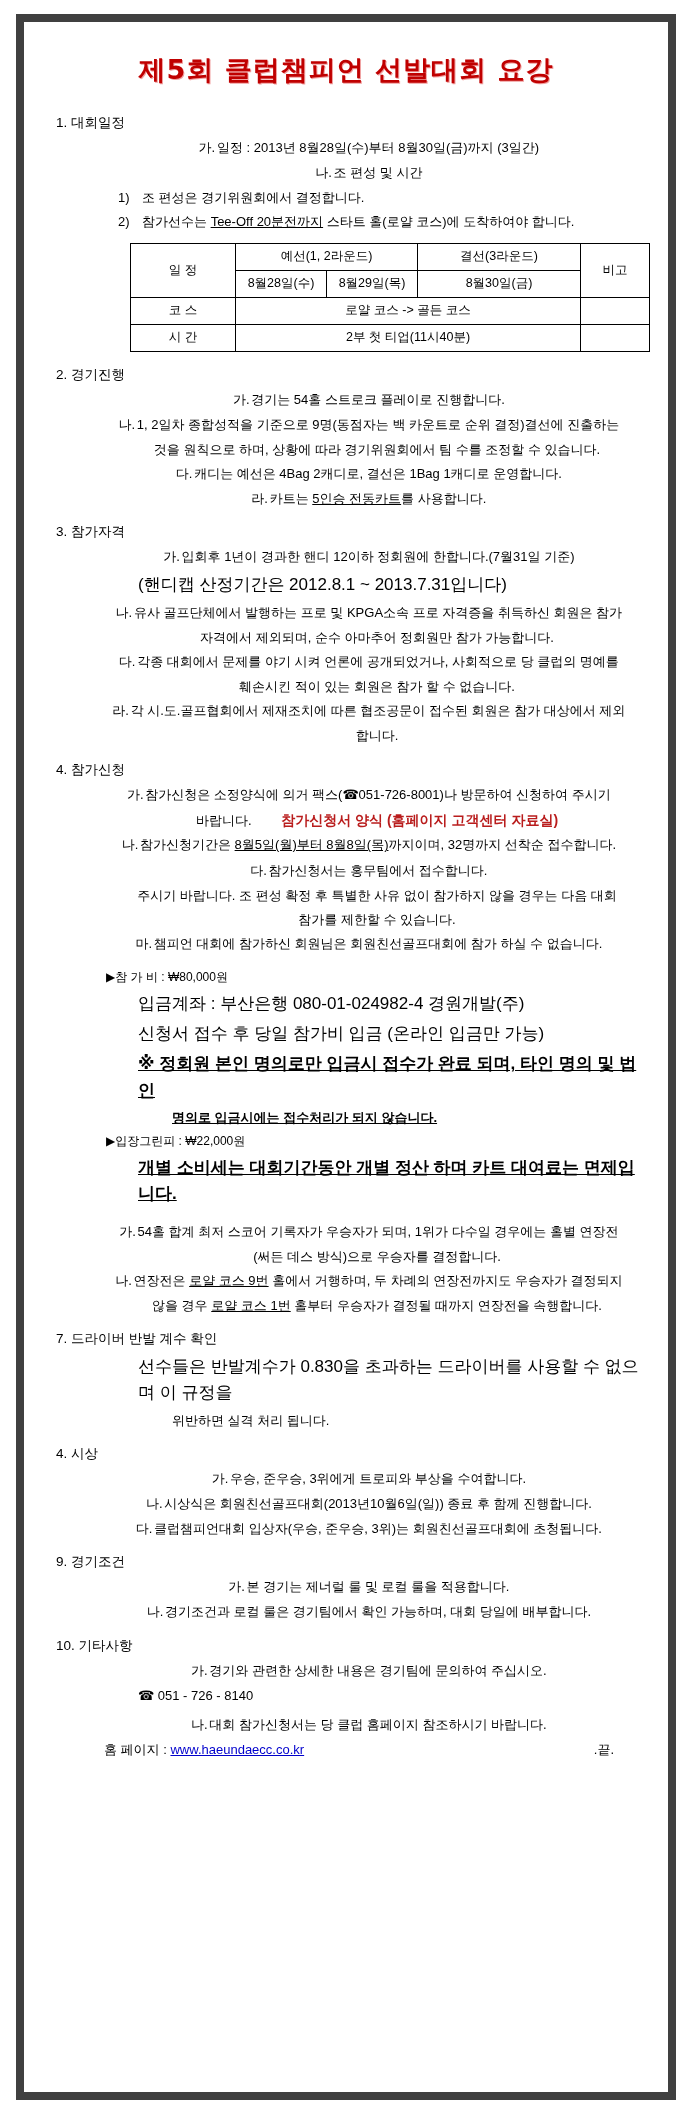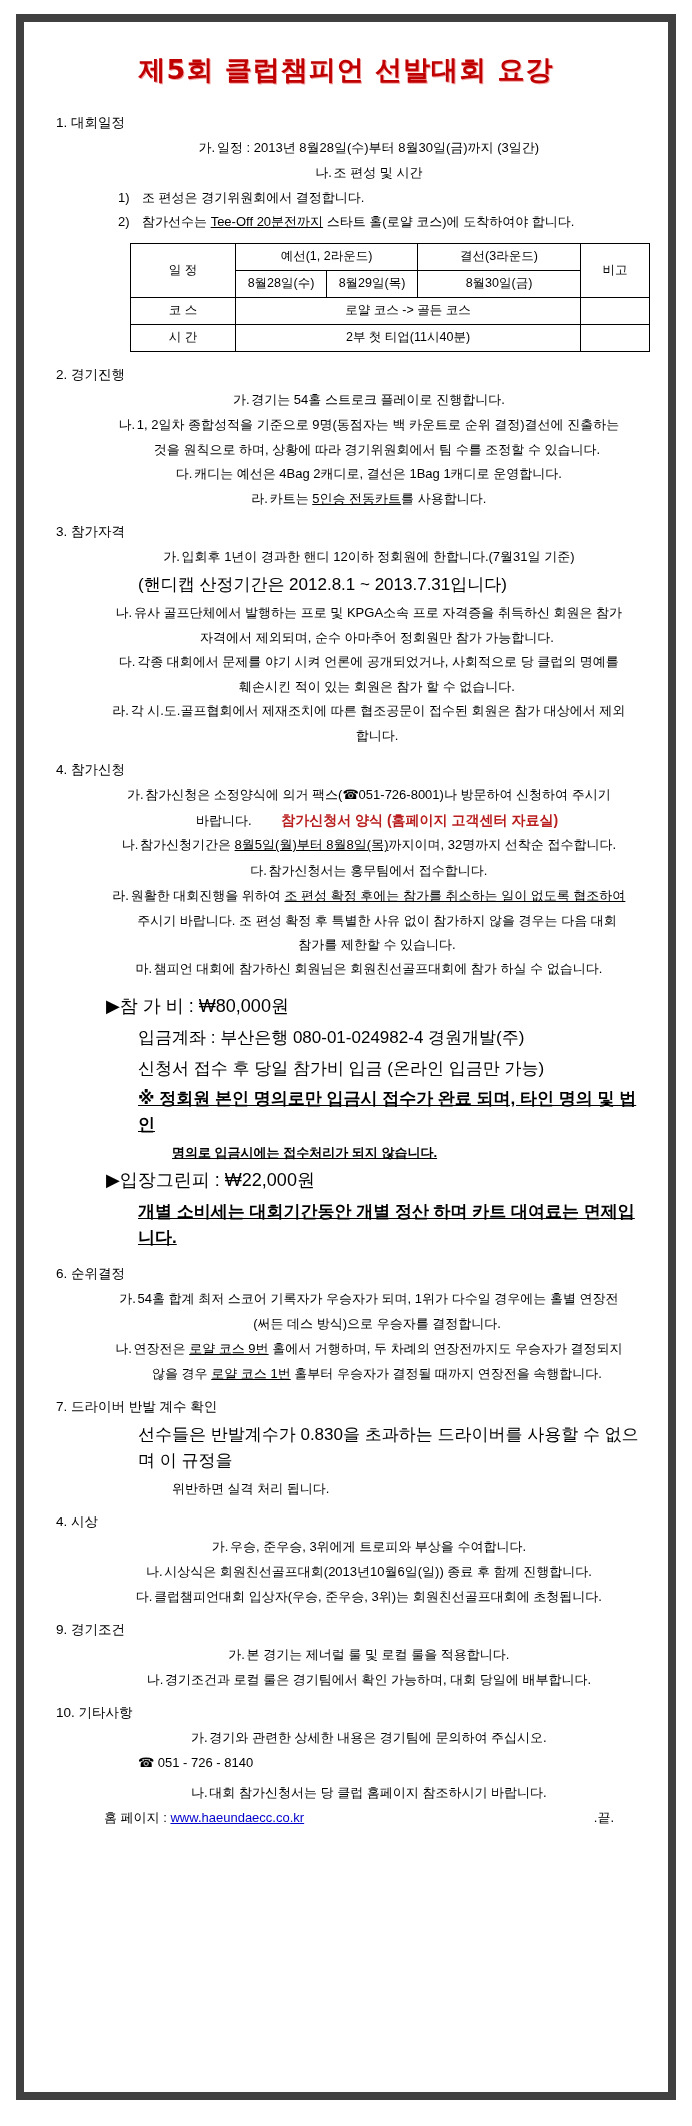--- a/index.html
+++ b/index.html
@@ -94,21 +94,21 @@
     font-size: 12.5px;
   }
   table.sched td {
     border: 1px solid #000000;
     text-align: center;
     padding: 3px 6px;
     height: 20px;
   }
   .arrow-item {
     margin-left: 64px;
-    font-size: 18px;
+    font-size: 12px;
     margin-bottom: 4px;
     line-height: 1.55;
   }
   .phone-line {
     margin-left: 96px;
     font-size: 13px;
     line-height: 1.55;
     margin-bottom: 9px;
   }
   .homepage-line {
@@ -228,42 +228,38 @@
       <div class="indent-cont">
         <span>바랍니다.</span>
         <span class="bigred" style="margin-left:26px">참가신청서 양식 (홈페이지 고객센터 자료실)</span>
       </div>
       <div class="lvl1">
         <span class="lbl">나.</span><span>참가신청기간은 <span class="u">8월5일(월)부터 8월8일(목)</span>까지이며, 32명까지 선착순 접수합니다.</span>
       </div>
       <div class="lvl1">
         <span class="lbl">다.</span><span>참가신청서는 홍무팀에서 접수합니다.</span>
       </div>
-      <div class="lvl1">
-        <span class="lbl">라.</span><span>원활한 대회진행을 위하여 <span class="u">조 편성 확정 후에는 참가를 취소하는 일이 없도록 협조하여</span></span>
-      </div>
       <div class="indent-cont">주시기 바랍니다.  조 편성 확정 후 특별한 사유 없이 참가하지 않을 경우는 다음 대회</div>
       <div class="indent-cont">참가를 제한할 수 있습니다.</div>
       <div class="lvl1">
         <span class="lbl">마.</span><span>챔피언 대회에 참가하신 회원님은 회원친선골프대회에 참가 하실 수 없습니다.</span>
       </div>
     </div>
 
     <div class="section">
       <div class="arrow-item">▶참 가 비 : ₩80,000원</div>
       <div class="indent-cont2">입금계좌 :  부산은행 080-01-024982-4 경원개발(주)</div>
       <div class="indent-cont2">신청서 접수 후 당일 참가비 입금 (온라인 입금만 가능)</div>
       <div class="indent-cont2 bold u">※ 정회원 본인 명의로만 입금시 접수가 완료 되며, 타인 명의 및 법인</div>
       <div class="indent-cont3 bold u">명의로 입금시에는 접수처리가 되지 않습니다.</div>
       <div class="arrow-item">▶입장그린피 : ₩22,000원</div>
       <div class="indent-cont2 bold u">개별 소비세는 대회기간동안 개별 정산 하며 카트 대여료는 면제입니다.</div>
     </div>
 
     <div class="section">
-      <div class="sec-head">6. 순위결정</div>
       <div class="lvl1">
         <span class="lbl">가.</span><span>54홀 합계 최저 스코어 기록자가 우승자가 되며, 1위가 다수일 경우에는 홀별 연장전</span>
       </div>
       <div class="indent-cont">(써든 데스 방식)으로 우승자를 결정합니다.</div>
       <div class="lvl1">
         <span class="lbl">나.</span><span>연장전은 <span class="u">로얄 코스 9번</span> 홀에서 거행하며, 두 차례의 연장전까지도 우승자가 결정되지</span>
       </div>
       <div class="indent-cont">않을 경우 <span class="u">로얄 코스 1번</span> 홀부터 우승자가 결정될 때까지 연장전을 속행합니다.</div>
     </div>
 

